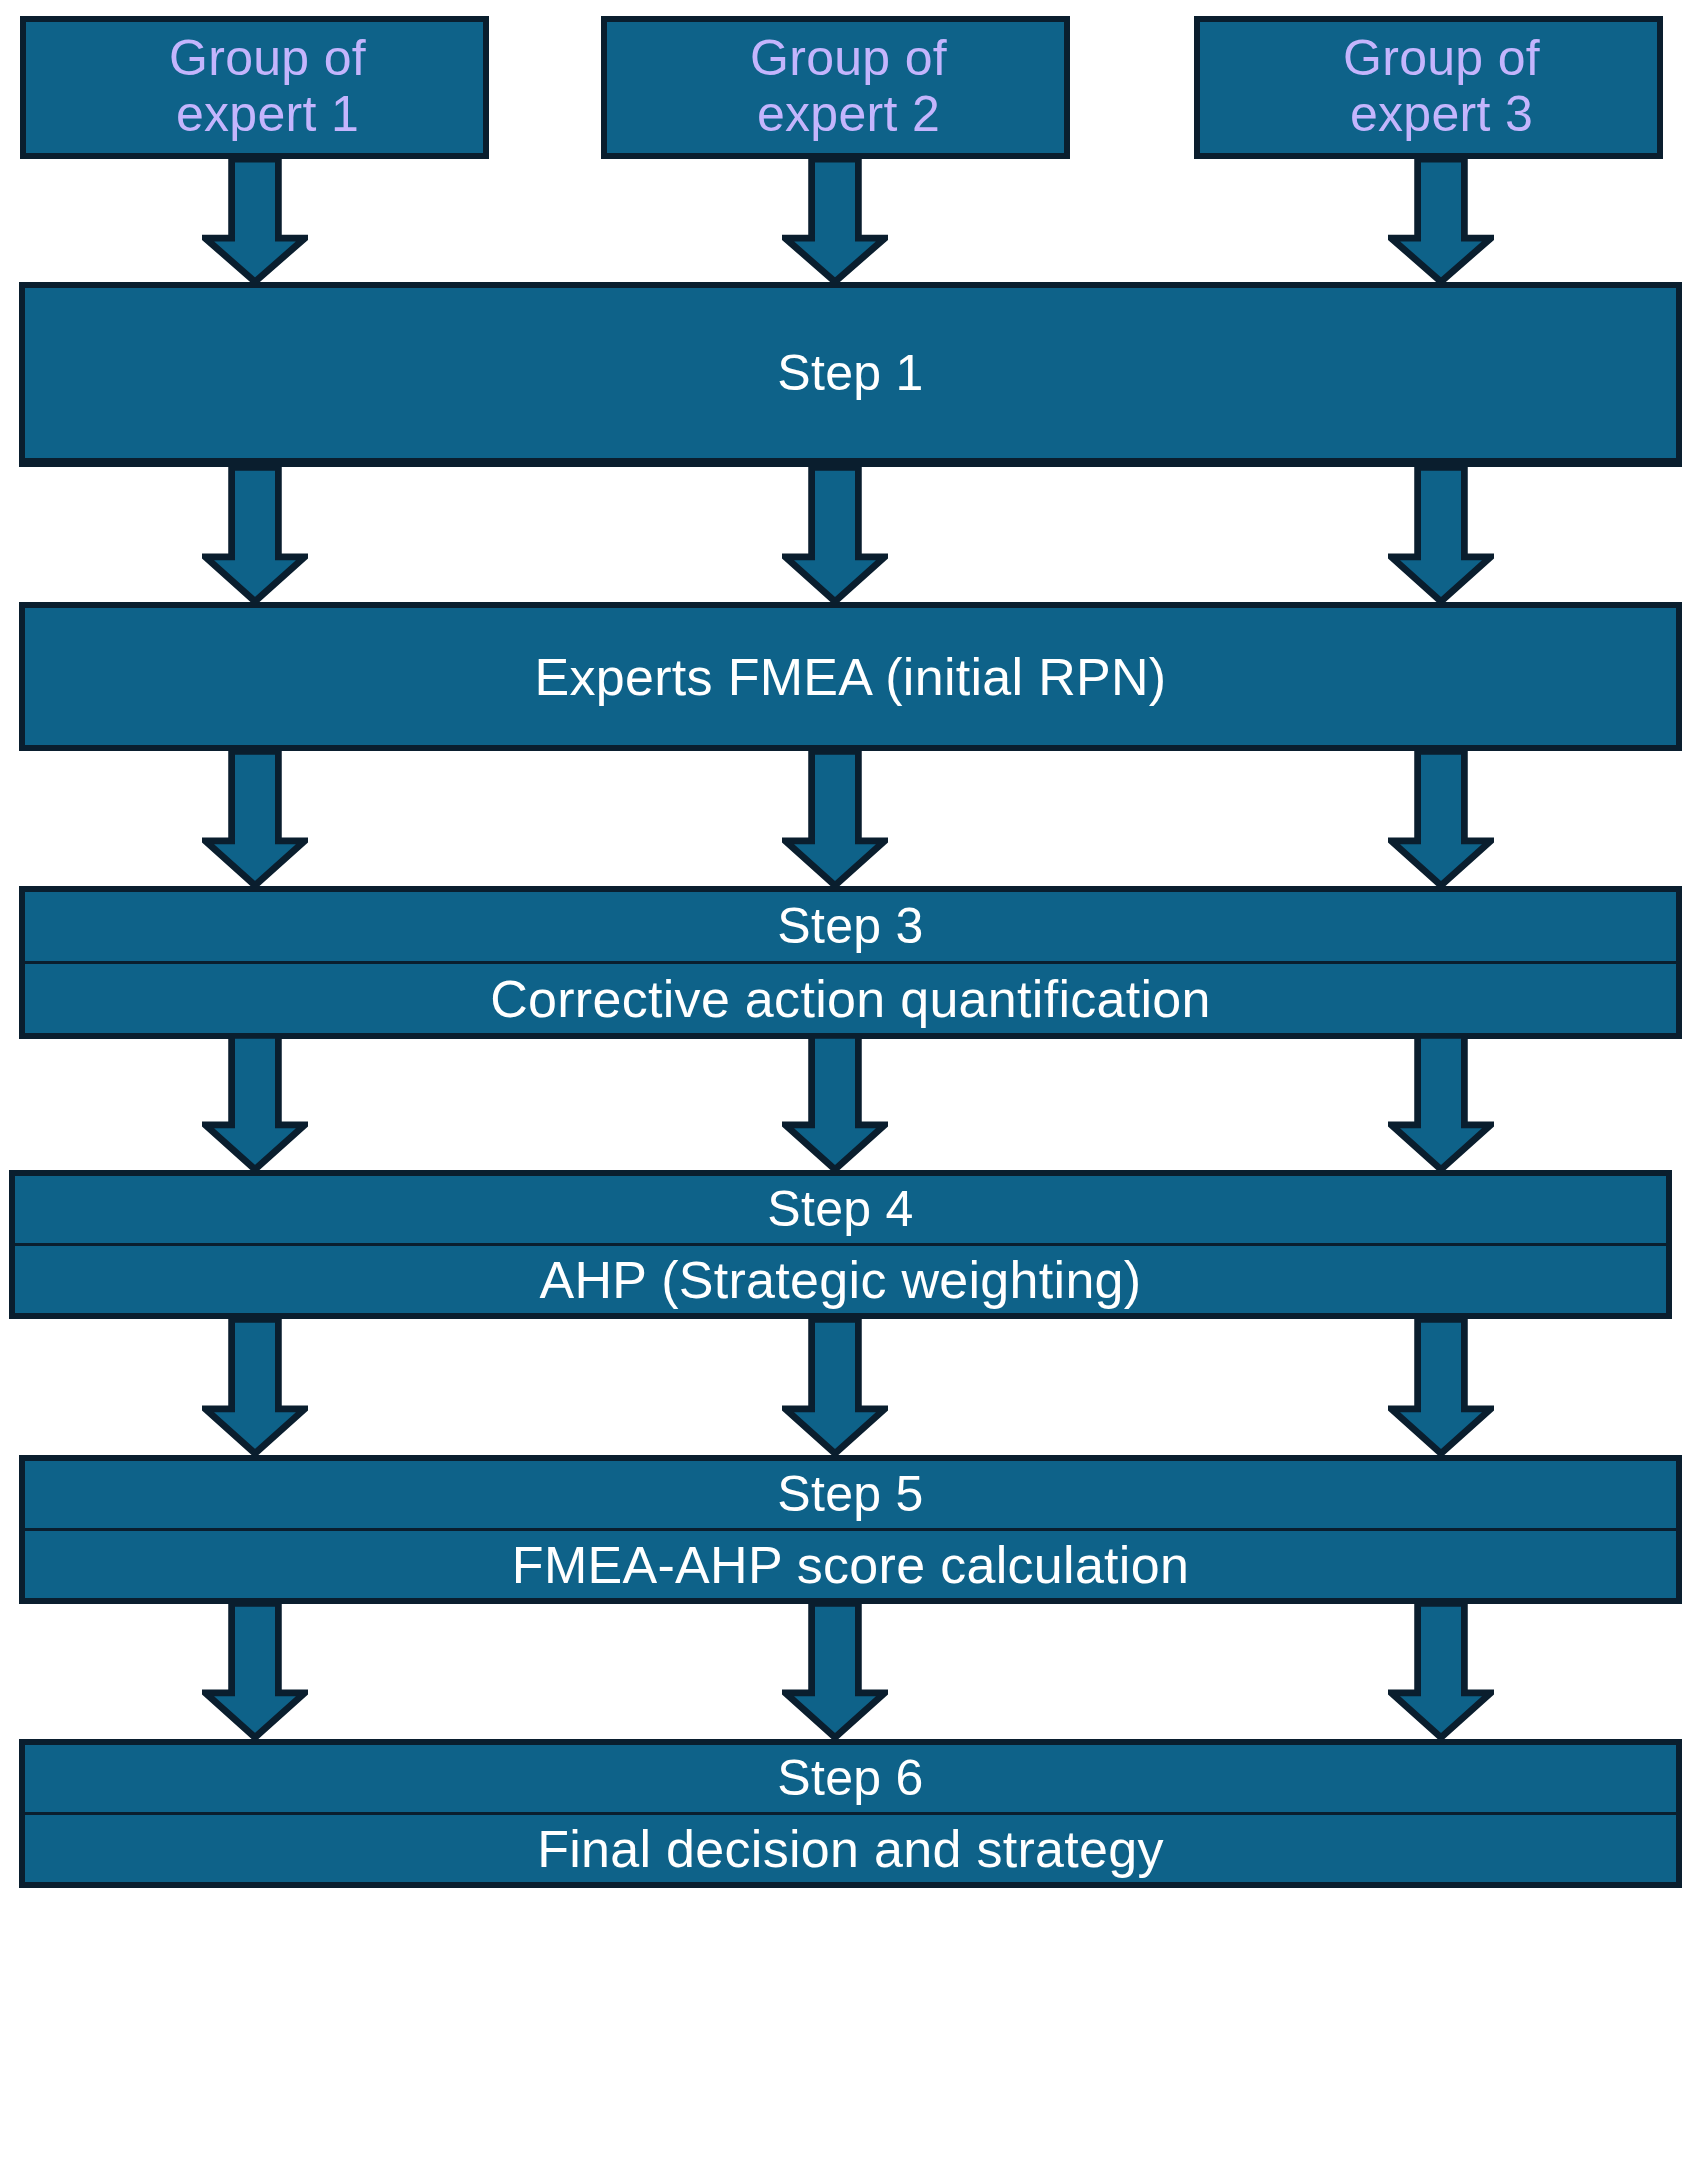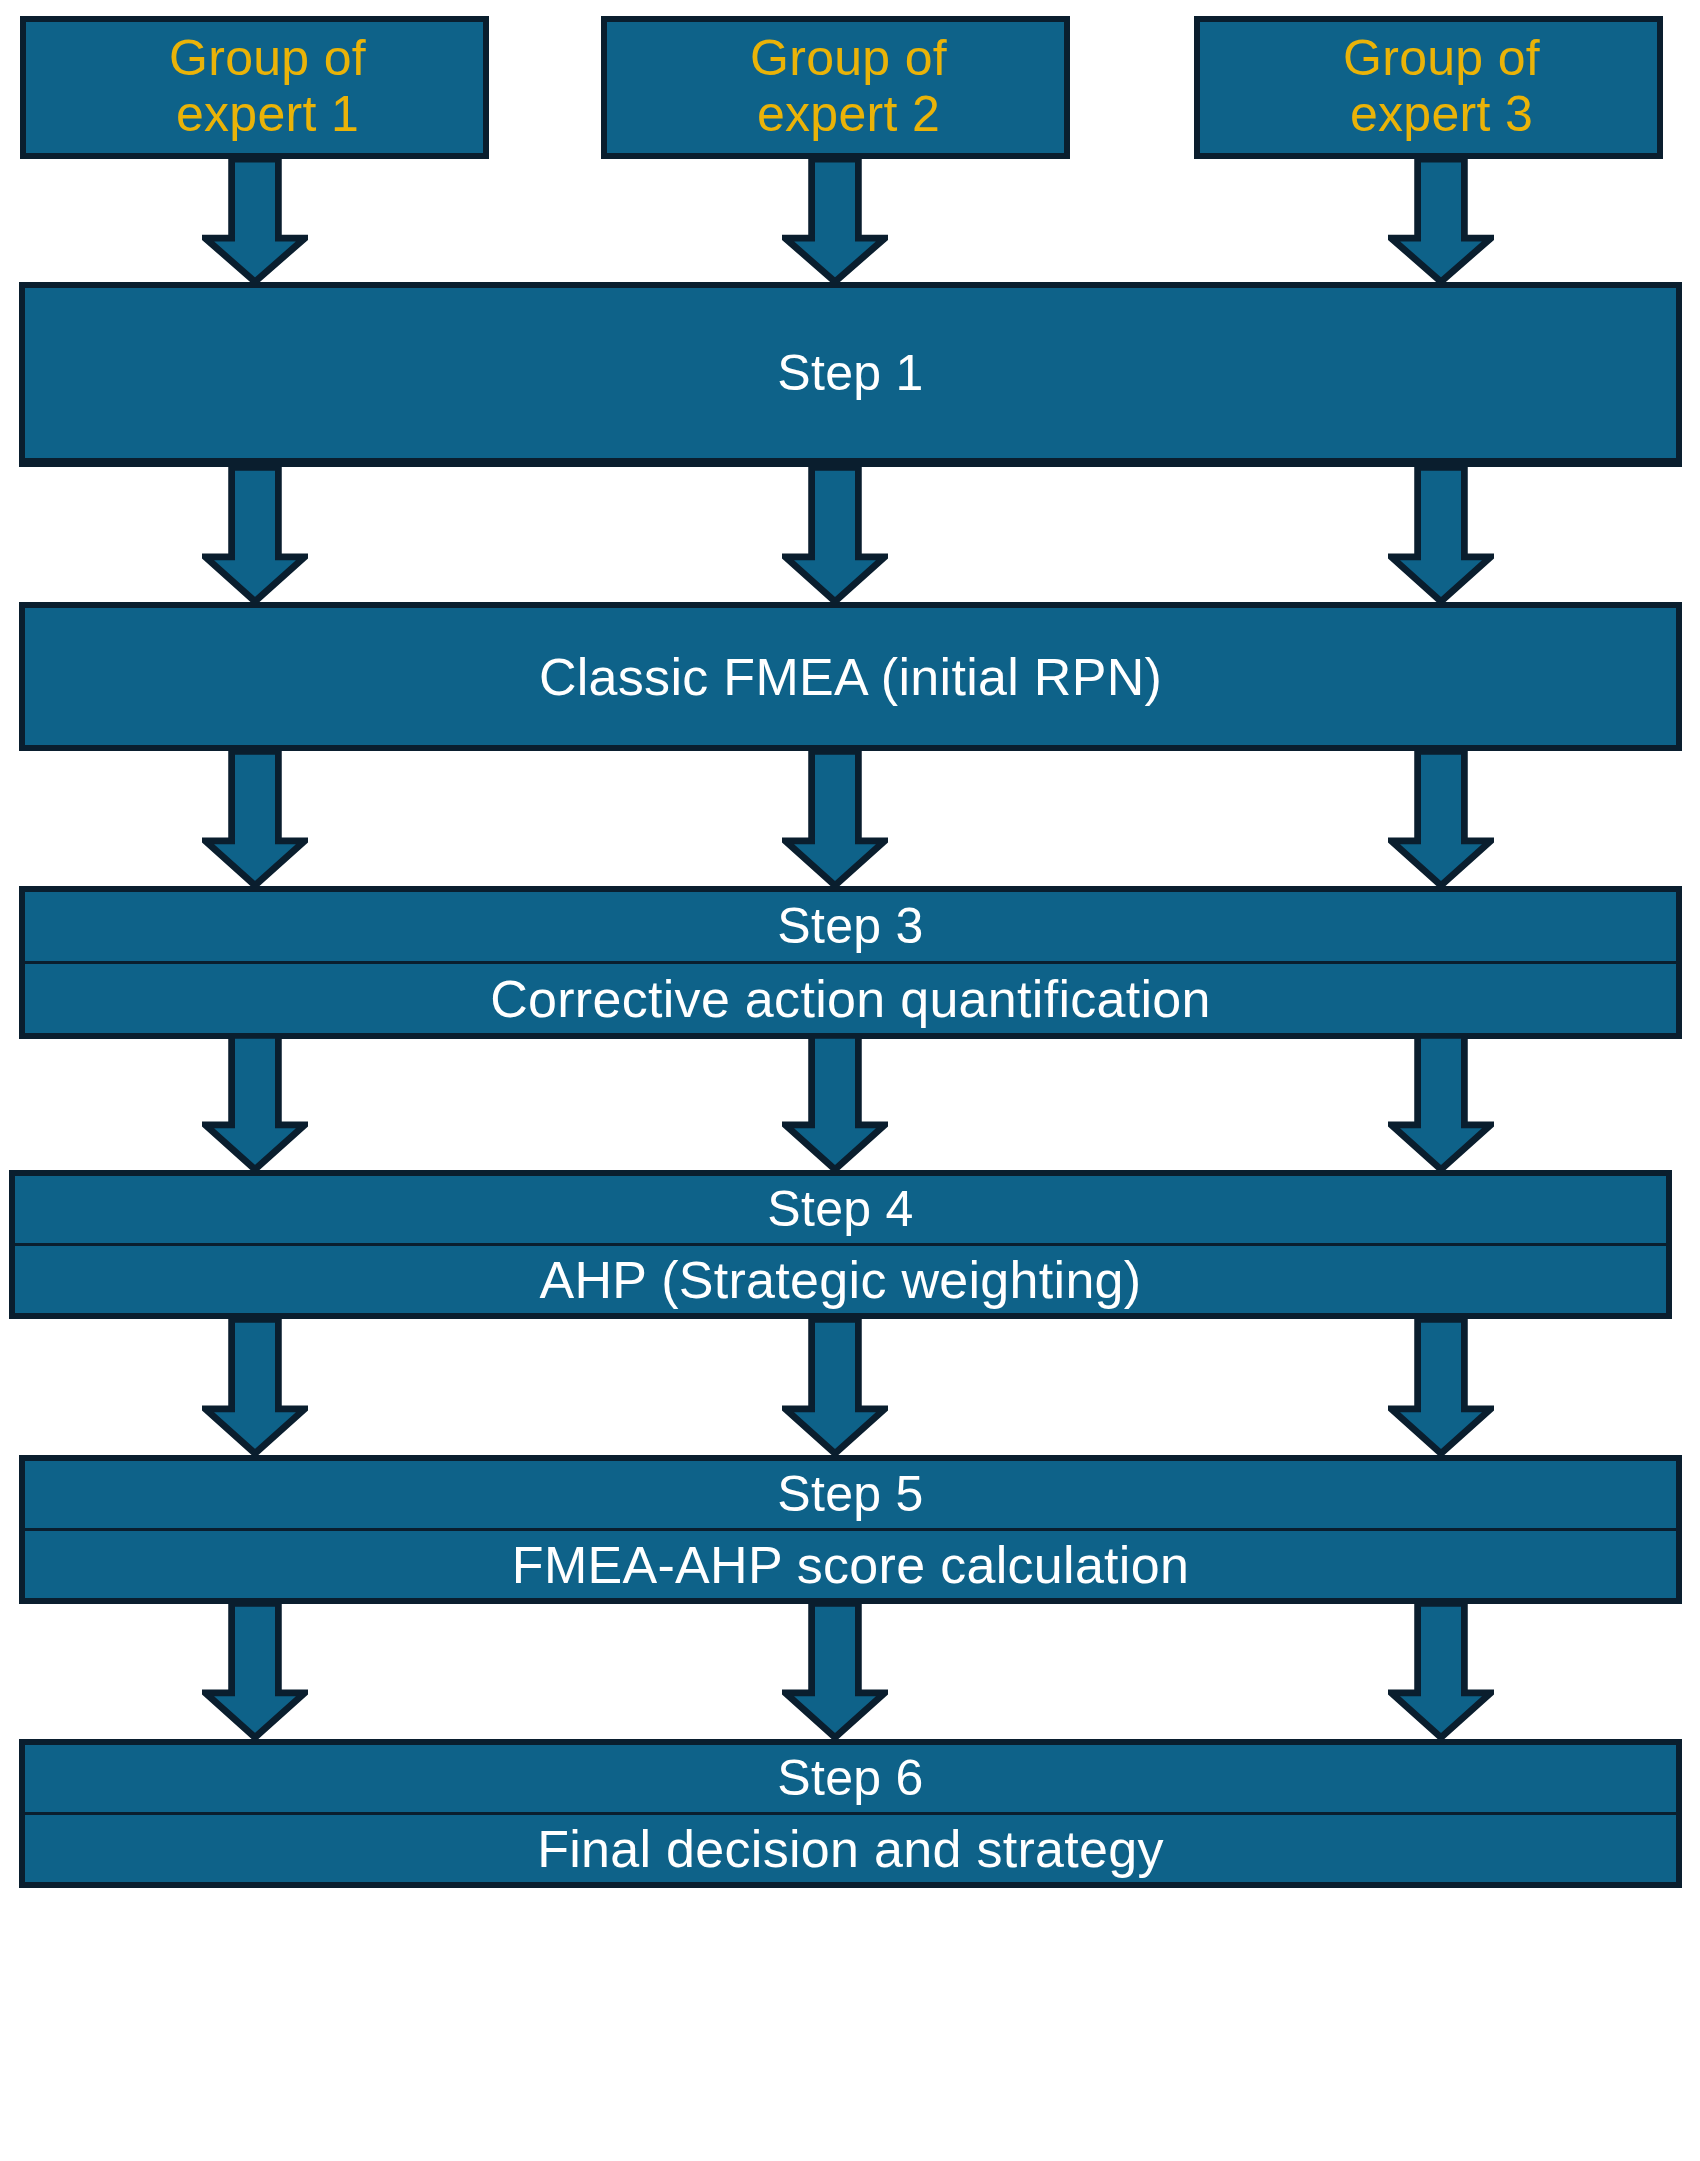--- a/index.html
+++ b/index.html
@@ -17,21 +17,21 @@
     background: #ffffff;
     overflow: hidden;
   }
 
   
   .expert-box {
     position: absolute;
     box-sizing: border-box;
     background: #0E6289;
     border: 6.3px solid #0A1E2E;
-    color: #eab308;
+    color: #c4b5fd;
     display: flex;
     align-items: center;
     justify-content: center;
     text-align: center;
     font-size: 50px;
     line-height: 1.12;
     letter-spacing: 0.3px;
     white-space: pre-line;
     padding-bottom: 3.1px;
     padding-left: 26px;
@@ -126,21 +126,21 @@
     </svg>
   </div>
   <div class="arrow" style="left:1388px; top:467px; width:106px; height:137px;">
     <svg width="106" height="137" viewBox="0 0 204 262">
       <polygon points="57,0 147,0 147,172 198,172 102,258 6,172 57,172" fill="#0E6289" stroke="#0A1E2E" stroke-width="13" stroke-linejoin="miter"></polygon>
     </svg>
   </div>
 
   <div class="step-box" style="left:19px; top:602px; width:1663px; height:149px;">
     <div class="step-row desc">
-      <span>Classic FMEA (initial RPN)</span>
+      <span>Experts FMEA (initial RPN)</span>
     </div>
   </div>
 
   <div class="arrow" style="left:202px; top:751px; width:106px; height:137px;">
     <svg width="106" height="137" viewBox="0 0 204 262">
       <polygon points="57,0 147,0 147,172 198,172 102,258 6,172 57,172" fill="#0E6289" stroke="#0A1E2E" stroke-width="13" stroke-linejoin="miter"></polygon>
     </svg>
   </div>
   <div class="arrow" style="left:782px; top:751px; width:106px; height:137px;">
     <svg width="106" height="137" viewBox="0 0 204 262">

